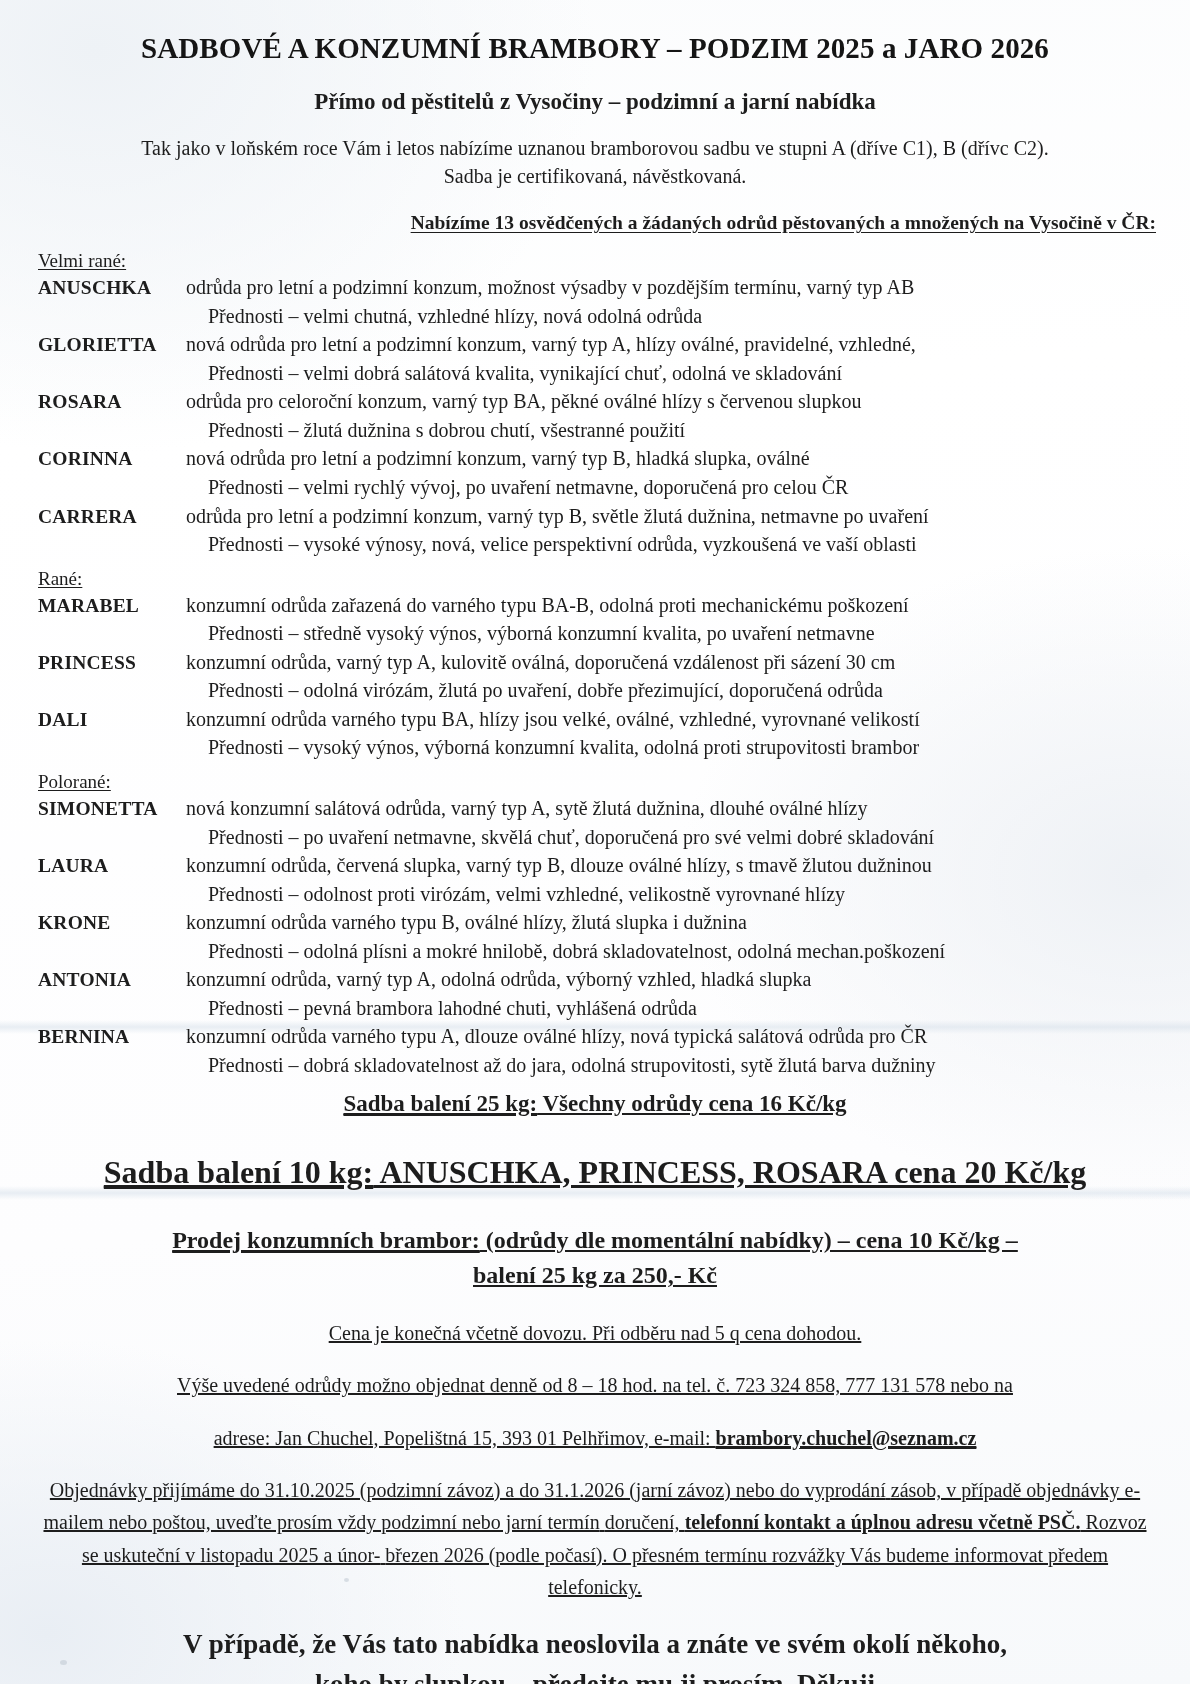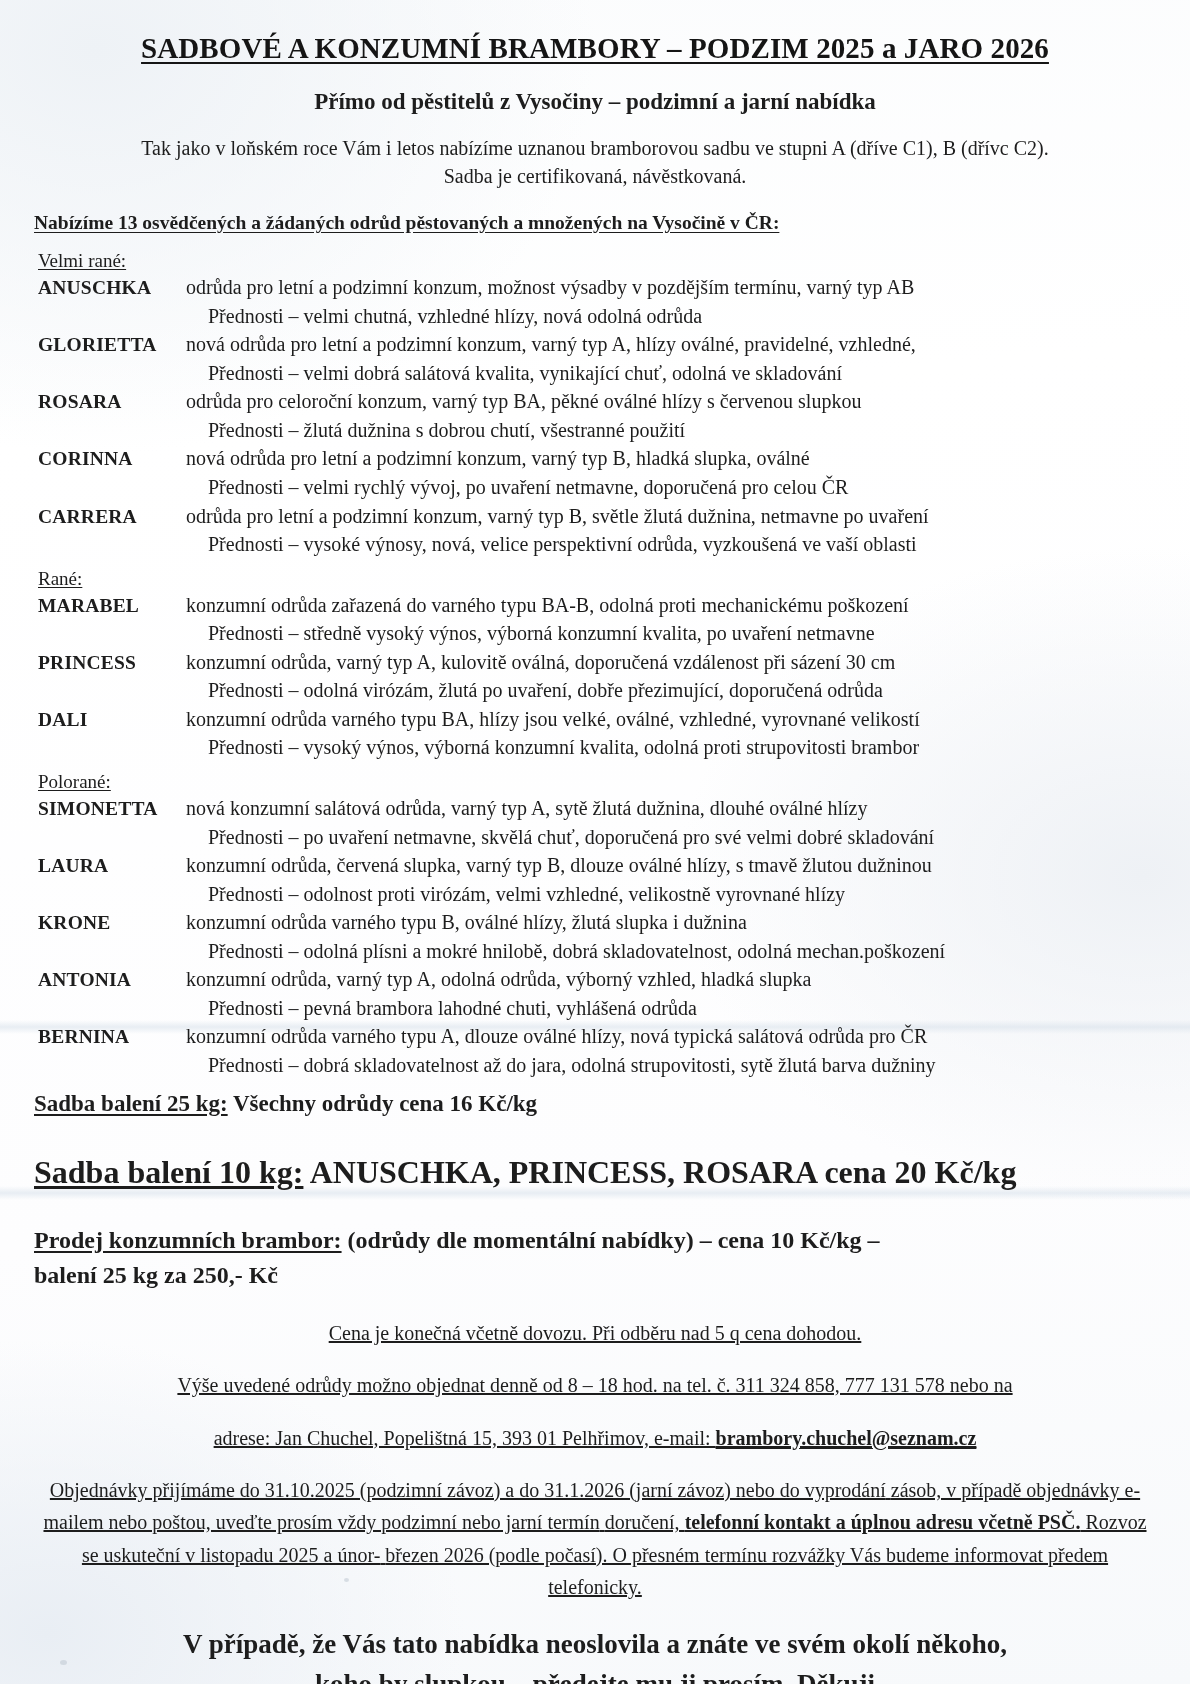--- a/index.html
+++ b/index.html
@@ -39,40 +39,39 @@
     padding: 26px 34px 0 34px;
     box-sizing: border-box;
   }
 
   
   .doc-title {
     text-align: center;
     font-size: 29px;
     font-weight: bold;
     letter-spacing: .1px;
-    text-decoration: underline;
     text-underline-offset: 4px;
     margin: 6px 0 0 0;
     color: #151515;
   }
   .doc-subtitle {
     text-align: center;
     font-size: 23px;
     font-weight: bold;
     margin: 24px 0 0 0;
   }
   .intro {
     text-align: center;
     font-size: 20px;
     line-height: 1.38;
     margin: 20px auto 0 auto;
     width: 940px;
   }
   .offer-line {
-    text-align: left;
+    text-align: right;
     font-size: 19.5px;
     font-weight: bold;
     text-decoration: underline;
     text-underline-offset: 3px;
     margin: 22px 0 0 0;
   }
 
   
   .group { margin-top: 16px; }
   .group + .group { margin-top: 9px; }
@@ -107,22 +106,24 @@
     margin: 0 0 0 152px;
     font-size: 20px;
     line-height: 1.42;
     padding-left: 22px;
   }
   .v-adv .adv-word {
   }
 
   
   .price-line {
+    text-align: center;
     font-weight: bold;
     margin-top: 12px;
+    text-decoration: underline;
   }
   .price-25 { font-size: 23px; }
   .price-10 { font-size: 32px; margin-top: 37px; }
   .price-sale { font-size: 24px; margin-top: 26px; line-height: 1.45; }
   .u { text-decoration: underline; text-underline-offset: 3px; }
 
   
   .foot {
     text-align: center;
     font-size: 20px;
@@ -287,21 +288,21 @@
   </section>
 
   <p class="price-line price-25"><span class="u">Sadba balení 25 kg:</span><span> Všechny odrůdy cena 16 Kč/kg</span></p>
 
   <p class="price-line price-10"><span class="u">Sadba balení 10 kg:</span><span> ANUSCHKA, PRINCESS, ROSARA cena 20 Kč/kg</span></p>
 
   <p class="price-line price-sale"><span class="u">Prodej konzumních brambor:</span><span> (odrůdy dle momentální nabídky) – cena 10 Kč/kg –</span><br><span>balení 25 kg za 250,- Kč</span></p>
 
   <p class="foot">Cena je konečná včetně dovozu. Při odběru nad 5 q cena dohodou.</p>
 
-  <p class="foot block">Výše uvedené odrůdy možno objednat denně od 8 – 18 hod. na tel. č. 311 324 858, 777 131 578 nebo na</p>
+  <p class="foot block">Výše uvedené odrůdy možno objednat denně od 8 – 18 hod. na tel. č. 723 324 858, 777 131 578 nebo na</p>
 
   <p class="foot block"><span>adrese: Jan Chuchel, Popelištná 15, 393 01 Pelhřimov, e-mail: </span><span class="email">brambory.chuchel@seznam.cz</span></p>
 
   <p class="foot block">
     <span>Objednávky přijímáme do 31.10.2025 (podzimní závoz) a do 31.1.2026 (jarní závoz) nebo do vyprodání</span>
     <span>zásob, v případě objednávky e-mailem nebo poštou, uveďte prosím vždy podzimní nebo jarní termín</span>
     <span>doručení, </span><span class="bold">telefonní kontakt a úplnou adresu včetně PSČ.</span><span> Rozvoz se uskuteční v listopadu 2025 a únor-</span>
     <span>březen 2026 (podle počasí). O přesném termínu rozvážky Vás budeme informovat předem telefonicky.</span>
   </p>
 

